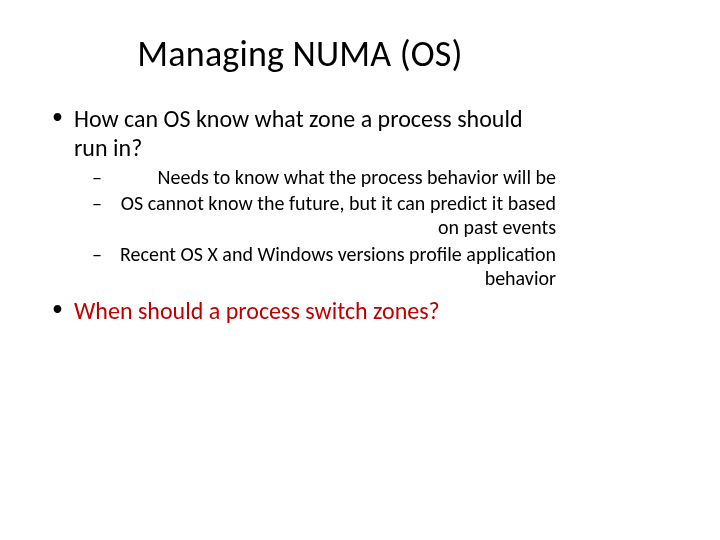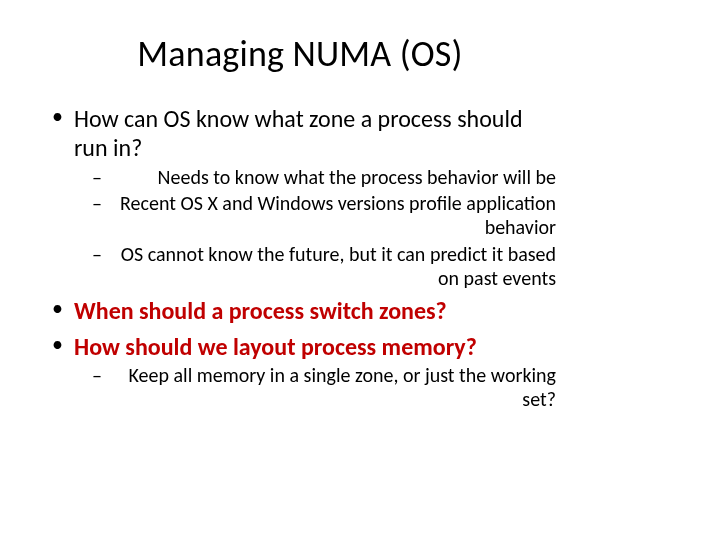--- a/index.html
+++ b/index.html
@@ -64,45 +64,38 @@
     font-size: 20px;
   }
   .block {
     margin-bottom: 30px;
   }
   .block:last-child {
     margin-bottom: 0;
   }
   .red {
     color: #c00000;
-    font-weight: bold;
   }
 </style>
 </head>
 <body>
 
 <div class="slide">
   <h1 class="title">Managing NUMA (OS)</h1>
 
   <ul class="level1">
 
     <li class="block">
       <span>How can OS know what zone a process should run in?</span>
       <ul class="level2">
         <li><span>Needs to know what the process behavior will be</span></li>
+        <li><span>OS cannot know the future, but it can predict it based on past events</span></li>
         <li><span>Recent OS X and Windows versions profile application behavior</span></li>
-        <li><span>OS cannot know the future, but it can predict it based on past events</span></li>
       </ul>
     </li>
 
     <li class="block">
       <span class="red">When should a process switch zones?</span>
     </li>
 
-    <li class="block">
-      <span class="red">How should we layout process memory?</span>
-      <ul class="level2">
-        <li><span>Keep all memory in a single zone, or just the working set?</span></li>
-      </ul>
-    </li>
 
   </ul>
 </div>
 
 </body></html>

